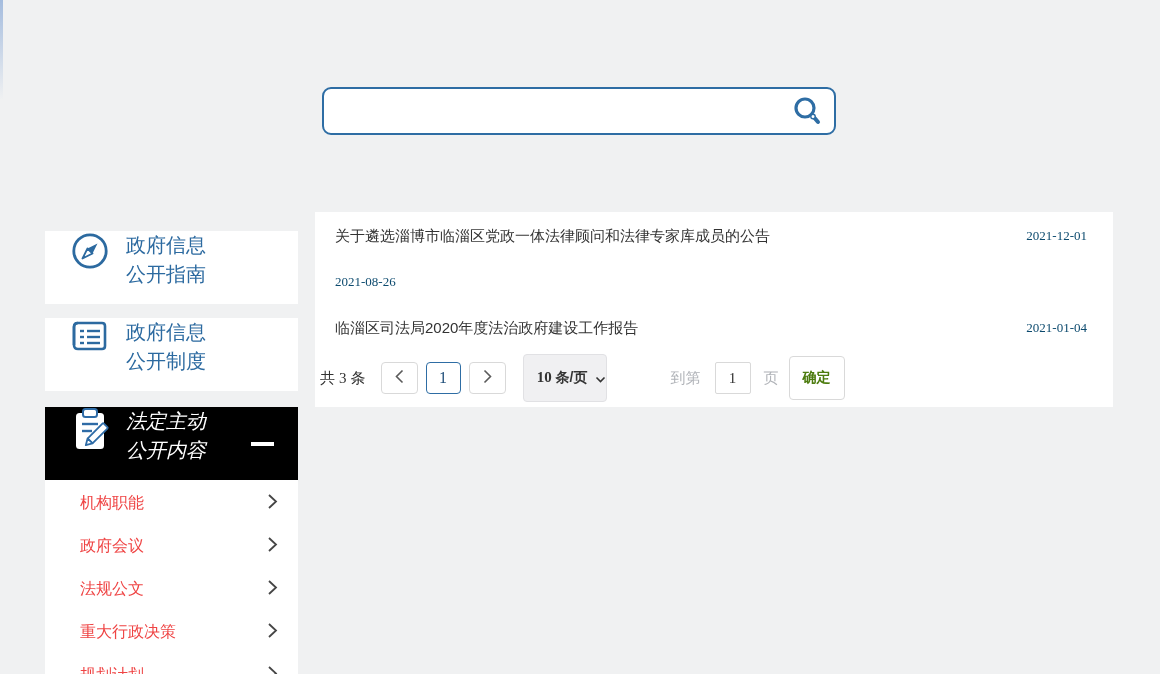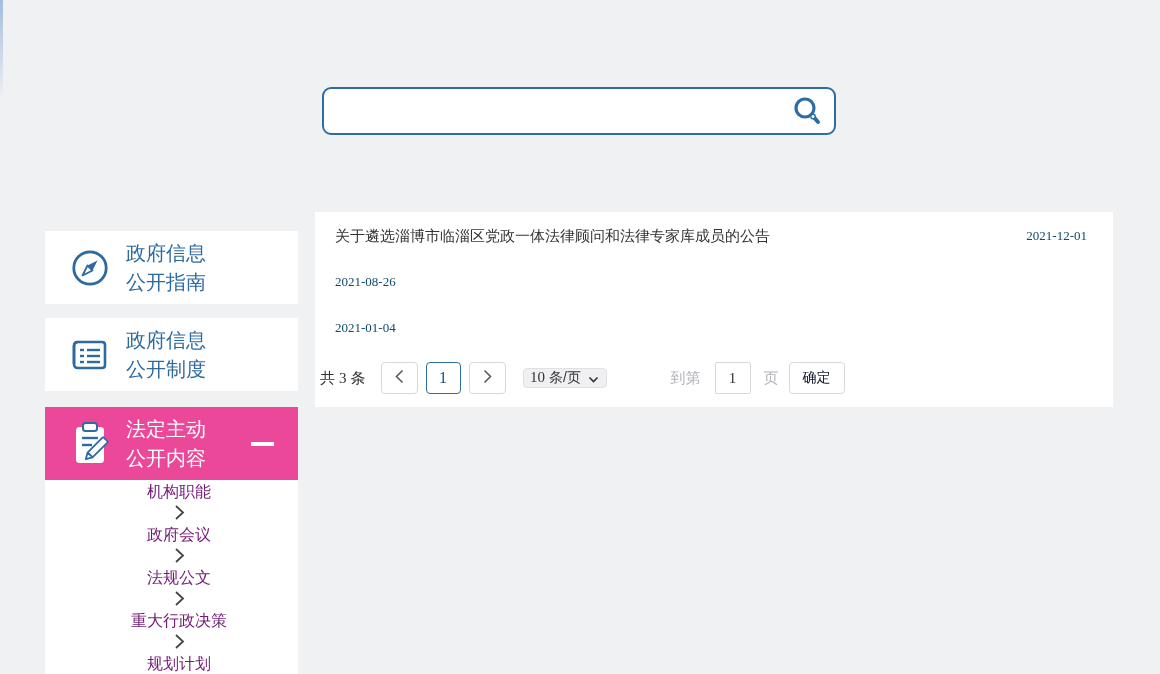--- a/index.html
+++ b/index.html
@@ -26,36 +26,36 @@
     font-family:"Liberation Sans", sans-serif;
   }
   .search-btn {
     width:54px; height:100%; border:none; background:transparent;
     display:flex; align-items:center; justify-content:center; cursor:pointer;
   }
 
   
   .sidebar { position:absolute; left:45px; top:231px; width:253px; }
   .side-card {
-    height:73px; background:#fff; display:flex; align-items:center;
+    height:73px; background:#fff; display:flex; align-items:flex-start;
     cursor:pointer; position:relative;
   }
   .side-card.gap1 { margin-bottom:14px; }
   .side-card.gap2 { margin-bottom:16px; }
   .side-card .icon-box { width:42px; margin-left:24px; display:flex; justify-content:center; }
   .side-card .label { margin-left:15px; font-size:20px; line-height:29px; color:#2c6aa0; }
-  .side-card.active { background:#ec4899; }
+  .side-card.active { background:#000000;font-style:italic; }
   .side-card.active .label { color:#fff; }
   .collapse-minus {
     position:absolute; right:24px; top:35px; width:23px; height:4px; background:#fff;
   }
   .submenu { background:#fff; padding-top:2px; height:220px; }
   .submenu-item {
     height:43px; display:flex; align-items:center; justify-content:space-between;
-    padding:0 20px 0 35px; font-size:16px; color:#701a75; cursor:pointer;flex-direction:column;
+    padding:0 20px 0 35px; font-size:16px; color:#ef4444; cursor:pointer;
   }
 
   
   .panel {
     position:absolute; left:315px; top:212px; width:798px; height:195px;
     background:#fff; padding-top:1px;
   }
   .row {
     height:46px; display:flex; align-items:center; justify-content:space-between;
     padding:0 26px 0 20px;
@@ -75,37 +75,37 @@
     border-radius:4px; display:flex; align-items:center; justify-content:center;
     cursor:pointer; color:#666;
   }
   .pg-btn.prev { margin-left:15px; }
   .pg-btn.page {
     margin-left:8px; width:35px; border-color:#2e6da4; color:#1f4e79;
     font-family:"Liberation Serif", serif; font-size:16px;
   }
   .pg-btn.next { margin-left:8px; }
   .page-size {
-    margin-left:17px; width:84px; height:20px; background:#f0f0f2;
+    margin-left:17px; width:84px; height:48px; background:#f0f0f2;
     border:1px solid #e1e1e4; border-radius:4px;
-    display:flex; align-items:center; justify-content:center; gap:7px;
-    cursor:pointer; font-size:14px; color:#333;
+    display:flex; align-items:center; justify-content:flex-end; gap:7px;
+    cursor:pointer; font-size:14px; color:#333;font-weight:bold;
   }
   .page-size .num { font-family:"Liberation Serif", serif; font-size:15px; }
   .goto-label { margin-left:64px; color:#b0b3b8; font-size:15px; }
   .goto-input {
     margin-left:14px; width:36px; height:32px; border:1px solid #d9d9d9;
     border-radius:2px; text-align:center; font-size:15px;
     font-family:"Liberation Serif", serif; color:#333; outline:none;
   }
   .goto-suffix { margin-left:13px; color:#b0b3b8; font-size:15px; }
   .confirm-btn {
-    margin-left:10px; height:32px; padding:0 13px; background:#fff;
+    margin-left:10px; height:44px; padding:0 13px; background:#fff;
     border:1px solid #d9d9d9; border-radius:4px; cursor:pointer;
-    font-size:14px; font-weight:400; color:#0f172a;
+    font-size:14px; font-weight:700; color:#4d7c0f;
     font-family:"Liberation Sans", sans-serif;
   }
 </style>
 </head>
 <body>
 
 <div class="screen">
   <div class="left-accent"></div>
 
   <div class="search-bar">
@@ -223,20 +223,21 @@
 
   <main class="panel">
     <div class="row">
       <a class="title">关于遴选淄博市临淄区党政一体法律顾问和法律专家库成员的公告</a>
       <span class="date">2021-12-01</span>
     </div>
     <div class="row">
       <span class="date">2021-08-26</span>
     </div>
     <div class="row">
+      <a class="title">临淄区司法局2020年度法治政府建设工作报告</a>
       <span class="date">2021-01-04</span>
     </div>
 
     <div class="pagination">
       <span class="total">
         <span>共</span>
           <span class="num">3</span>
           <span>条</span>
       </span>
       <button class="pg-btn prev">

